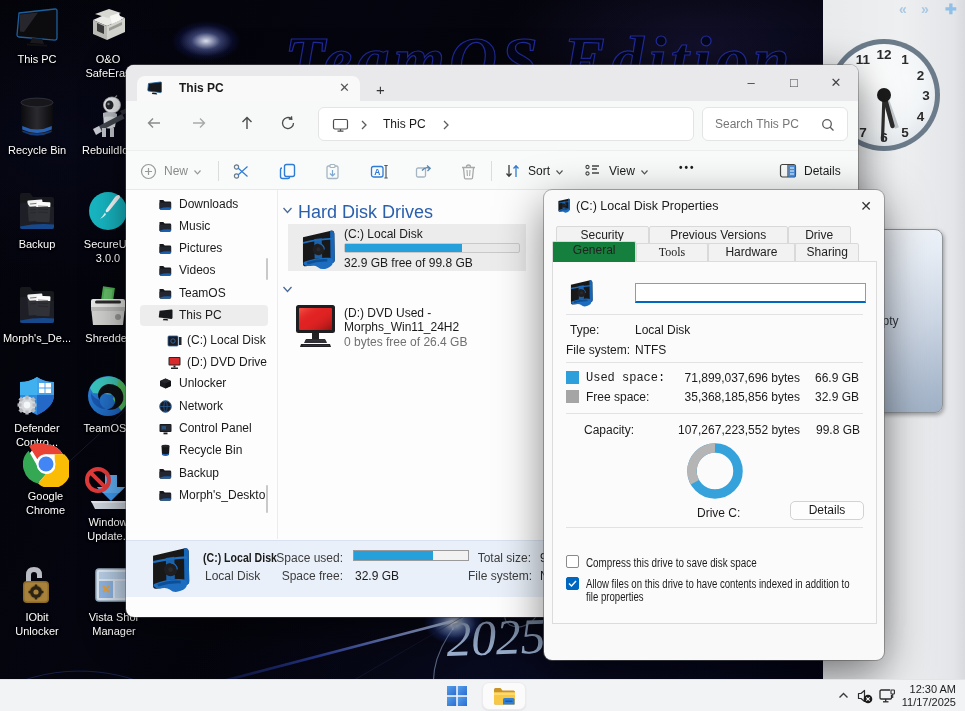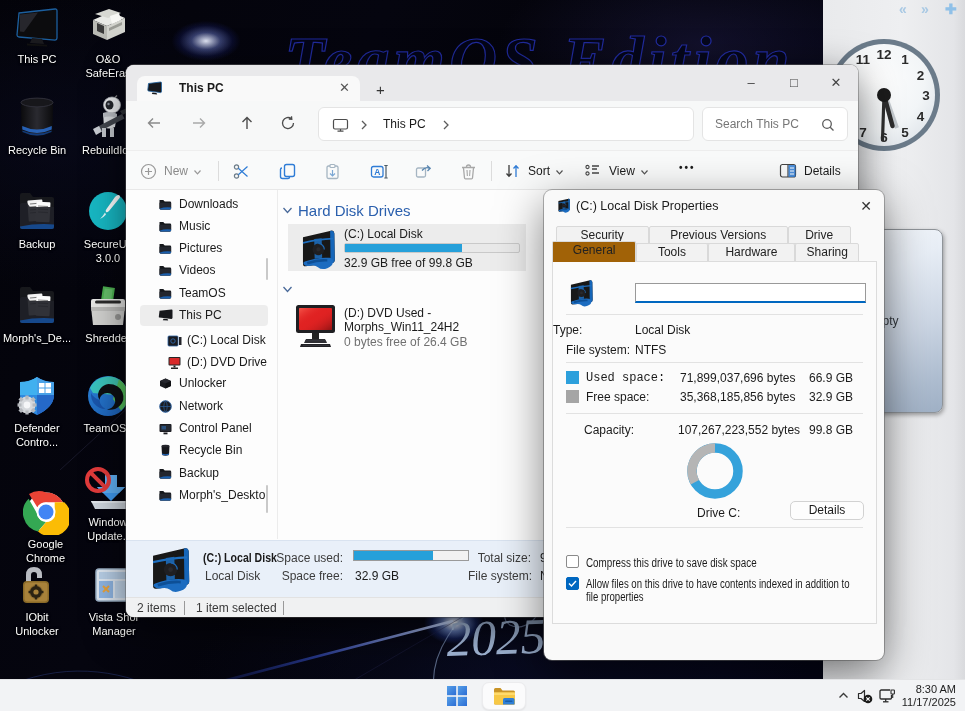--- a/index.html
+++ b/index.html
@@ -46,35 +46,35 @@
 .tbtxt { position:absolute; top:13px; color:#1b1b1b; }
 .tbgray { color:#8a8a8a; }
 #body { position:absolute; left:0; top:125px; width:100%; height:349px; background:#fdfdfd; }
 #sbar { position:absolute; left:0; top:0; width:151px; height:100%; }
 .srow { position:absolute; left:14px; width:128px; height:21px; }
 .srow .si { position:absolute; left:18px; top:3px; }
 .srow .st { position:absolute; left:39px; top:3px; white-space:nowrap; }
 .srow.ind .si { left:27px; } .srow.ind .st { left:47px; }
 #sbardiv { position:absolute; left:151px; top:0; width:1px; height:100%; background:#ececec; }
 #main { position:absolute; left:151px; top:0; right:0; height:100%; }
-.ghead { position:absolute; color:#2a5fad; font-size:15px; }
+.ghead { position:absolute; color:#2a5fad; font-size:18px; }
 .chev { position:absolute; color:#4a6a9a; font-size:12px; }
 #dpane { position:absolute; left:0; top:475px; width:100%; height:57px; background:#e9f0f9; border-top:1px solid #d9e3f0; }
 #statusbar { position:absolute; left:0; top:532px; width:100%; height:20px; background:#f0f1f2; border-top:1px solid #e2e2e2; color:#3a3a3a; }
 .stsep { position:absolute; top:3px; width:1px; height:14px; background:#999; }
 
 
 #dlg { left:544px; top:190px; width:340px; height:470px; background:#f9f9f9; border-radius:8px; overflow:hidden; box-shadow:0 14px 45px rgba(0,0,0,.5), 0 0 0 1px rgba(130,130,130,.55); font-size:12px; color:#1b1b1b; }
 #dlgtitle { position:absolute; left:32px; top:9px; font-size:12.5px; }
 #dlgx { position:absolute; right:12px; top:8px; color:#333; font-size:14px; }
 .tabA { position:absolute; height:18px; background:#f2f2f2; border:1px solid #d9d9d9; border-radius:2px 2px 0 0; color:#222; text-align:center; line-height:17px; font-size:12px; }
-.tabActive { background:#a16207; border-bottom:none; z-index:3; }
+.tabActive { background:#15803d; border-bottom:none; z-index:3; }
 #page { position:absolute; left:8px; top:71px; width:325px; height:363px; background:#fbfbfb; border:1px solid #dcdcdc; }
 .sep { position:absolute; left:13px; width:297px; height:1px; background:#e2e2e2; }
-.r { text-align:left; }
+.r { text-align:right; }
 #dlgbtns { position:absolute; left:0; top:442px; width:100%; height:28px; }
 .dbtn { position:absolute; top:1px; width:64px; height:21px; background:#fdfdfd; border:1px solid #d2d2d2; border-radius:5px; text-align:center; line-height:19px; color:#1b1b1b; }
 #okbtn { border:1px solid #0067c0; box-shadow:0 0 0 1px #0067c0 inset; }
 #applybtn { color:#9b9b9b; background:#f5f5f5; border-color:#dcdcdc; }
 
 
 #task { left:0; top:679px; width:965px; height:32px; background:#f2f3f5; border-top:1px solid #e3e4e6; }
 #traytime { position:absolute; right:9px; top:3px; text-align:right; font-size:11px; color:#1c1c1c; line-height:13px; }
 </style>
 </head>
@@ -330,21 +330,21 @@
   </defs>
   <circle cx="23" cy="23" r="20" fill="url(#edgb)"></circle>
   <path d="M 5 15 A 20 20 0 0 1 42.6 19 L 30 22 L 8 20 Z" fill="url(#edgt)"></path>
   <path d="M 34 6.3 A 20 20 0 0 1 42.8 25.5 Q 41.8 33 36 37.5 L 28 26 Z" fill="#55c45e"></path>
   <path d="M 23.5 11 Q 34 11 37.5 19.5 Q 40.5 27.5 34.5 33 Q 29 38 22 36.5 Q 27.5 35.5 29.5 31 Q 31.5 26 28 22.5 Q 24.5 19 19.5 20.5 Q 15 22 14.5 27 Q 11 21 15.5 15.5 Q 18.5 11.5 23.5 11 Z" fill="#0e0f12"></path>
   <path d="M 14.5 27 Q 15 33 20.5 36 Q 14 36 9.5 31 Q 5.5 26.5 6 20 Q 8 24.5 14.5 27 Z" fill="#16489e" opacity=".7"></path>
 </svg>
 <div>TeamOS..</div>
     </div>
 
-<div class="dico" style="left:0px;top:489px;padding-left:17px;">
+<div class="dico" style="left:0px;top:441px;padding-left:17px;">
 <svg width="46" height="46" viewBox="0 0 46 46">
   <circle cx="23" cy="23" r="19.5" fill="#fff"></circle>
   <path d="M 23 3.5 A 19.5 19.5 0 0 1 39.9 13.2 L 23 13.2 A 10 10 0 0 0 14.3 18.2 L 6 5 A 19.5 19.5 0 0 1 23 3.5 Z" fill="#ea4335"></path>
   <path d="M 5.6 9.8 L 14.3 24.9 A 10 10 0 0 0 23 33 L 23 33 L 14.9 42.5 A 19.5 19.5 0 0 1 5.6 9.8 Z" fill="#34a853"></path>
   <path d="M 41.3 13.2 A 19.5 19.5 0 0 1 15 42.4 L 23.2 33 A 10 10 0 0 0 31.7 28 L 31.7 13.2 Z" fill="#fbbc05"></path>
   <circle cx="23" cy="23" r="9.5" fill="#fff"></circle>
   <circle cx="23" cy="23" r="7.5" fill="#4285f4"></circle>
 </svg>
 <div>Google<br>Chrome</div>
     </div>
@@ -675,49 +675,43 @@
     <div style="position:absolute;left:227px;top:9px;width:116px;height:11px;background:#f2f2f2;border:1px solid #9a9a9a;">
         <div style="width:79px;height:9px;background:#26a0da;"></div>
       </div>
     <span style="position:absolute;left:146px;top:28px;width:71px;text-align:right;color:#3c3c3c;white-space:nowrap;">Space free:</span>
     <span style="position:absolute;left:229px;top:28px;">32.9 GB</span>
     <span style="position:absolute;left:305px;top:10px;width:100px;text-align:right;color:#3c3c3c;">Total size:</span>
     <span style="position:absolute;left:414px;top:10px;">99.8 GB</span>
     <span style="position:absolute;left:305px;top:28px;width:101px;text-align:right;color:#3c3c3c;">File system:</span>
     <span style="position:absolute;left:414px;top:28px;">NTFS</span>
   </div>
-  <div id="statusbar">
-    <span style="position:absolute;left:11px;top:3px;">2 items</span>
-    <div class="stsep" style="left:58px;"></div>
-    <span style="position:absolute;left:70px;top:3px;">1 item selected</span>
-    <div class="stsep" style="left:157px;"></div>
-  </div>
 </div>
 <div id="dlg" class="abs">
   <div id="dlgtitle">(C:) Local Disk Properties</div>
   <div id="dlgx">✕</div>
   <svg style="position:absolute;left:11px;top:7px;" width="17" height="16" viewBox="0 0 46 47">
       <use href="#bdrive"></use>
     </svg>
   <div id="dlgtabs">
     <div class="tabA" style="left:11.7px;top:36px;width:93px;">Security</div>
     <div class="tabA" style="left:104.7px;top:36px;width:139px;">Previous Versions</div>
     <div class="tabA" style="left:243.7px;top:36px;width:63px;">Drive</div>
-    <div class="tabA" style="left:92.2px;top:53px;width:71.5px;height:19px;">Tools</div>
+    <div class="tabA" style="left:92.2px;top:53px;width:71.5px;height:19px;font-family:Liberation Serif, serif;">Tools</div>
     <div class="tabA" style="left:163.7px;top:53px;width:87.5px;height:19px;">Hardware</div>
     <div class="tabA" style="left:251.2px;top:53px;width:64.2px;height:19px;">Sharing</div>
     <div class="tabA tabActive" style="left:8.2px;top:51px;width:84px;height:21px;">General</div>
   </div>
   <div id="page">
     <svg style="position:absolute;left:12px;top:15px;" width="31" height="30" viewBox="0 0 46 47">
         <use href="#bdrive"></use>
       </svg>
     <div style="position:absolute;left:82px;top:21px;width:231px;height:20px;background:#fff;border:1px solid #999;border-bottom:2px solid #0067c0;"></div>
     <div class="sep" style="top:52px;"></div>
-    <span style="position:absolute;left:0;top:61px;">Type:</span>
+    <span style="position:absolute;left:17px;top:61px;">Type:</span>
       <span style="position:absolute;left:82px;top:61px;">Local Disk</span>
     <span style="position:absolute;left:13px;top:81px;">File system:</span>
       <span style="position:absolute;left:82px;top:81px;">NTFS</span>
     <div class="sep" style="top:100px;"></div>
     <div style="position:absolute;left:13px;top:109px;width:13px;height:13px;background:#2da0dc;"></div>
     <span style="position:absolute;left:33px;top:109px;font-family:Liberation Mono, monospace;">Used space:</span>
     <span class="r" style="position:absolute;left:127px;top:109px;width:120px;white-space:nowrap;">71,899,037,696 bytes</span>
     <span class="r" style="position:absolute;left:256px;top:109px;width:50px;">66.9 GB</span>
     <div style="position:absolute;left:13px;top:128px;width:13px;height:13px;background:#a5a5a5;"></div>
     <span style="position:absolute;left:33px;top:128px;">Free space:</span>
@@ -775,16 +769,16 @@
   </svg>
   <svg style="position:absolute;left:879px;top:8px;" width="17" height="16" viewBox="0 0 17 16">
     <rect x="1" y="2" width="11.5" height="9" rx="1.2" fill="none" stroke="#2b2b2b" stroke-width="1.3"></rect>
     <line x1="4" y1="13.8" x2="9.5" y2="13.8" stroke="#2b2b2b" stroke-width="1.3"></line>
     <line x1="6.7" y1="11" x2="6.7" y2="13.8" stroke="#2b2b2b" stroke-width="1.3"></line>
     <rect x="11" y="1" width="5" height="6" rx="1" fill="#f2f3f5"></rect>
     <rect x="12" y="2" width="3.4" height="4" rx=".6" fill="none" stroke="#2b2b2b" stroke-width="1.1"></rect>
     <line x1="13.7" y1="6" x2="13.7" y2="10" stroke="#2b2b2b" stroke-width="1.1"></line>
   </svg>
   <div id="traytime">
-      <div>8:30 AM</div>
+      <div>12:30 AM</div>
       <div>11/17/2025</div>
     </div>
 </div>
 
 </body></html>

